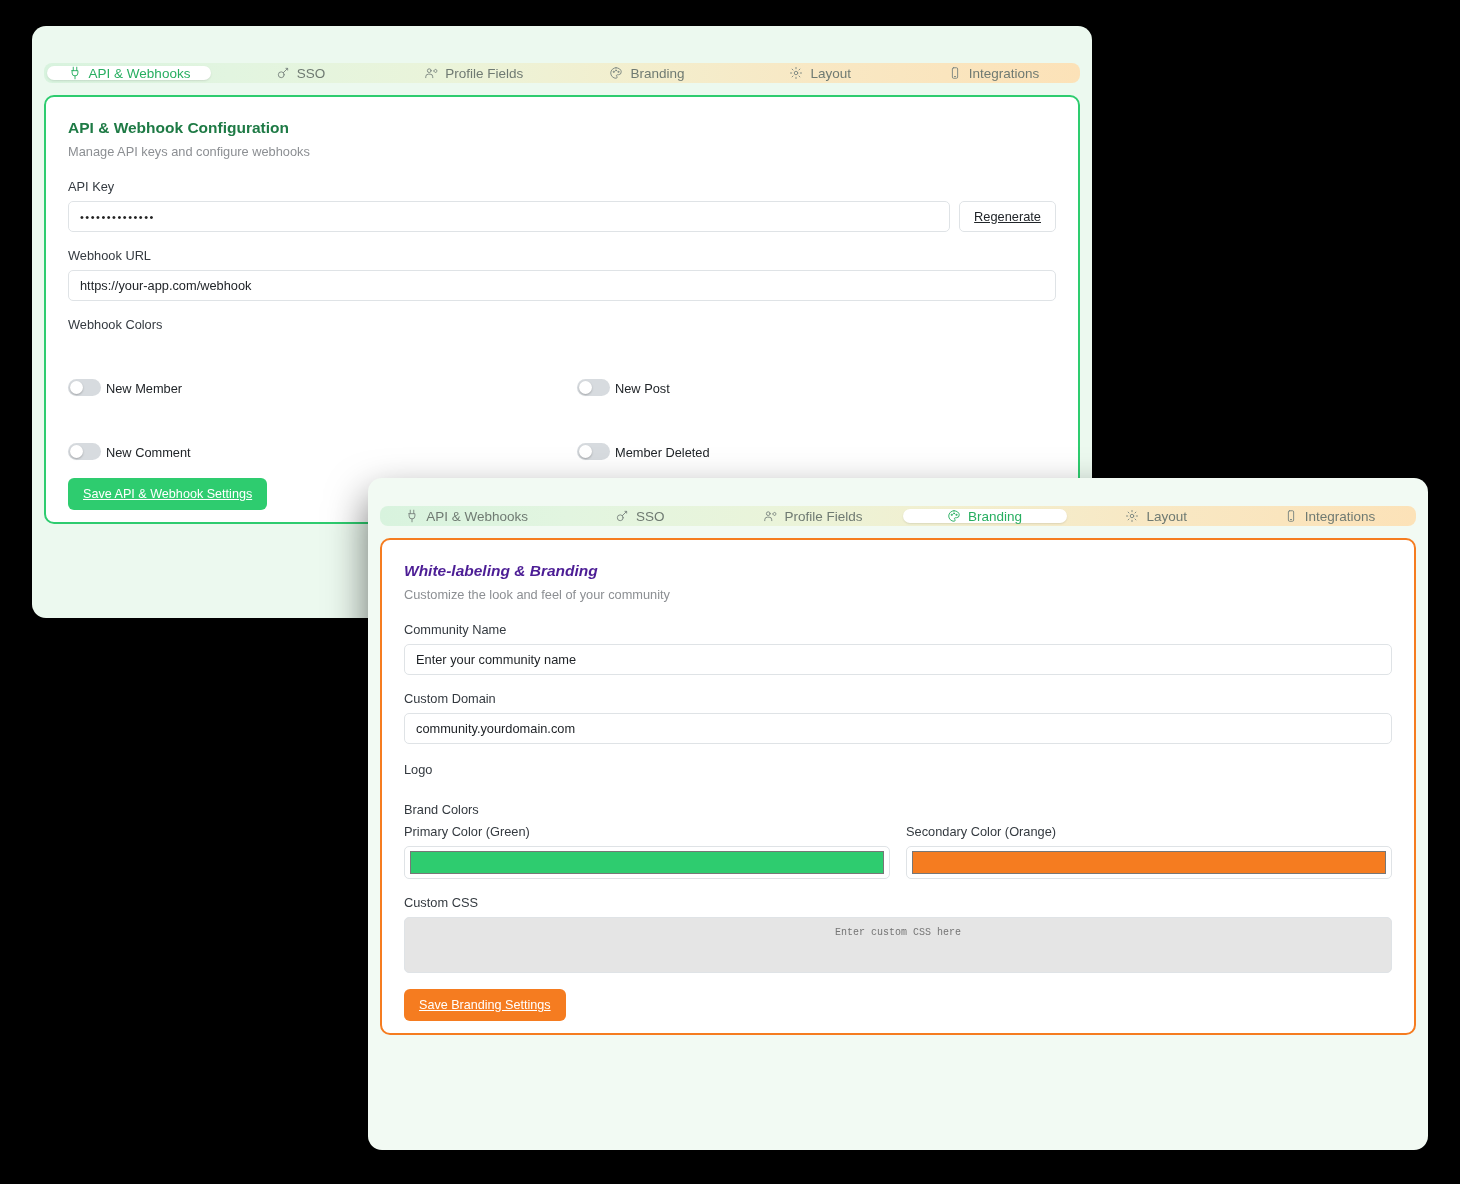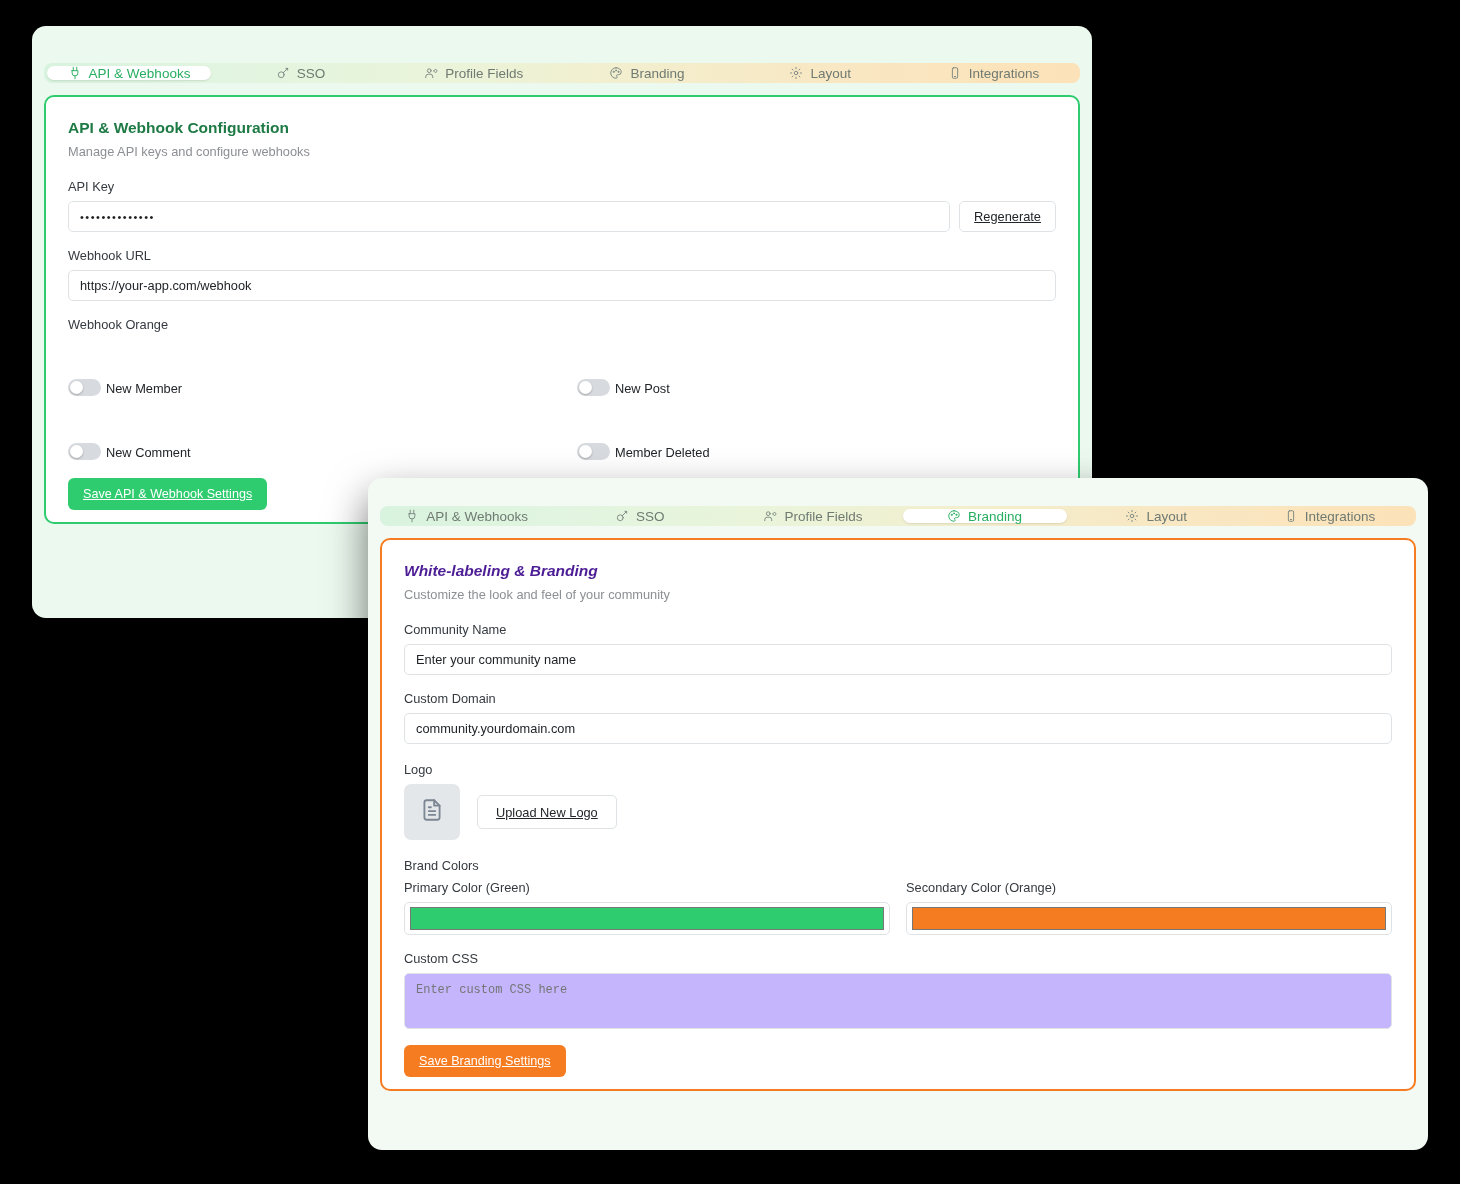--- a/index.html
+++ b/index.html
@@ -178,27 +178,28 @@
     background: #fff;
     padding: 4px 5px;
     display: flex;
   }
   .color-swatch { flex: 1; border: 1px solid #777; }
 
   .textarea {
     width: 100%; height: 56px;
     border: 1px solid #dfe3e6;
     border-radius: 5px;
-    background: #c4b5fd;
+    background: #e5e5e5;
     padding: 9px 11px;
     font-family: "Liberation Mono", monospace;
-    font-size: 12px;
+    font-size: 10px;
     color: #1d2125;
     resize: none;
     outline: none;
+    text-align: center;
   }
 </style>
 </head>
 <body>
 
 <div class="stage">
 
   <div class="window" id="window-api">
 
     <div class="tabbar">
@@ -273,21 +274,21 @@
 
       <div class="spacer-16"></div>
 
       <label class="field-label">Webhook URL</label>
       <div class="input">
         <span>https://your-app.com/webhook</span>
       </div>
 
       <div class="spacer-16"></div>
 
-      <label class="field-label">Webhook Orange</label>
+      <label class="field-label">Webhook Colors</label>
       <div class="events-grid">
         <div class="toggle-row">
           <div class="toggle"></div>
           <span class="toggle-label">New Member</span>
         </div>
         <div class="toggle-row">
           <div class="toggle"></div>
           <span class="toggle-label">New Post</span>
         </div>
         <div class="toggle-row">
@@ -378,31 +379,20 @@
       <div class="spacer-16"></div>
 
       <label class="field-label">Custom Domain</label>
       <div class="input">
         <span>community.yourdomain.com</span>
       </div>
 
       <div class="spacer-18"></div>
 
       <label class="field-label">Logo</label>
-      <div class="logo-row">
-        <div class="logo-box">
-          <span>
-            <svg viewBox="0 0 24 24">
-                <path d="M14 3H7a2 2 0 0 0-2 2v14a2 2 0 0 0 2 2h10a2 2 0 0 0 2-2V8l-5-5z"></path>
-                <path d="M14 3v5h5M9 13h6M9 16.5h6M9 9.5h2"></path>
-              </svg>
-          </span>
-        </div>
-        <button class="btn" style="height:34px;padding:0 18px;">Upload New Logo</button>
-      </div>
 
       <div class="spacer-18"></div>
 
       <label class="field-label">Brand Colors</label>
       <div class="colors-grid">
         <div>
           <label class="field-label">Primary Color (Green)</label>
           <div class="color-input">
             <span class="color-swatch" style="background: rgb(46, 204, 111);"></span>
           </div>

